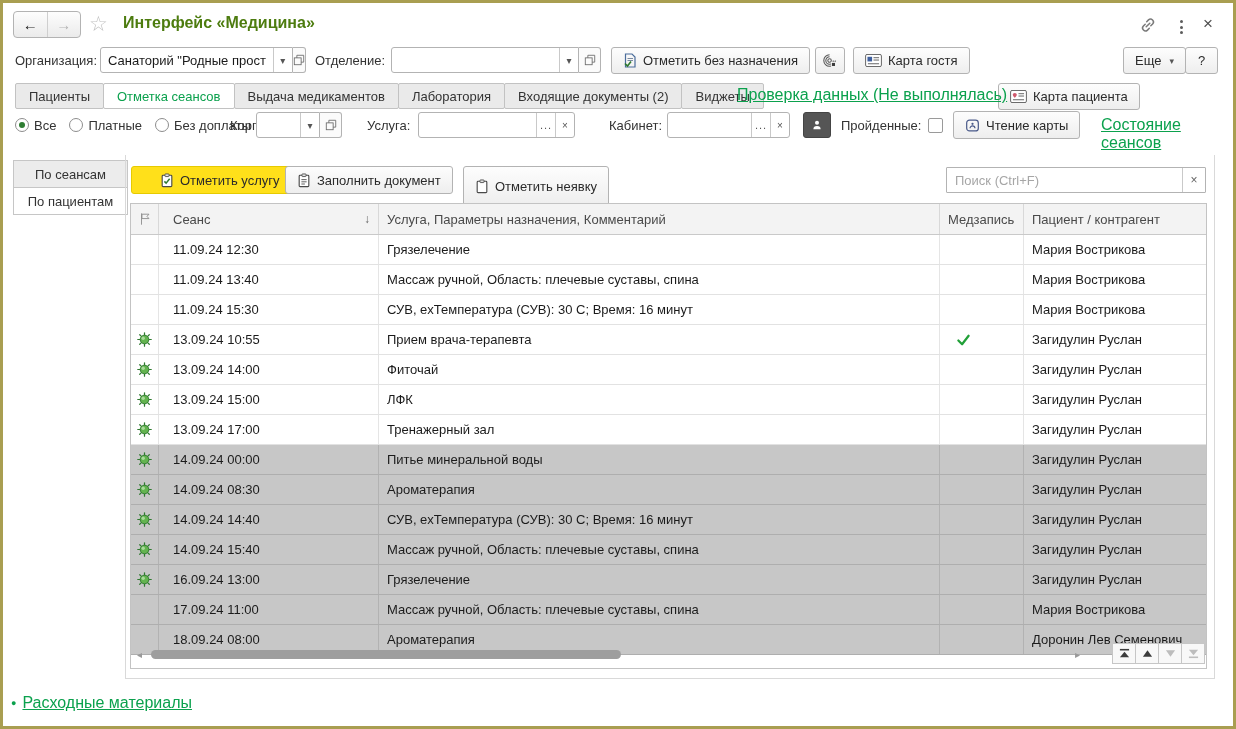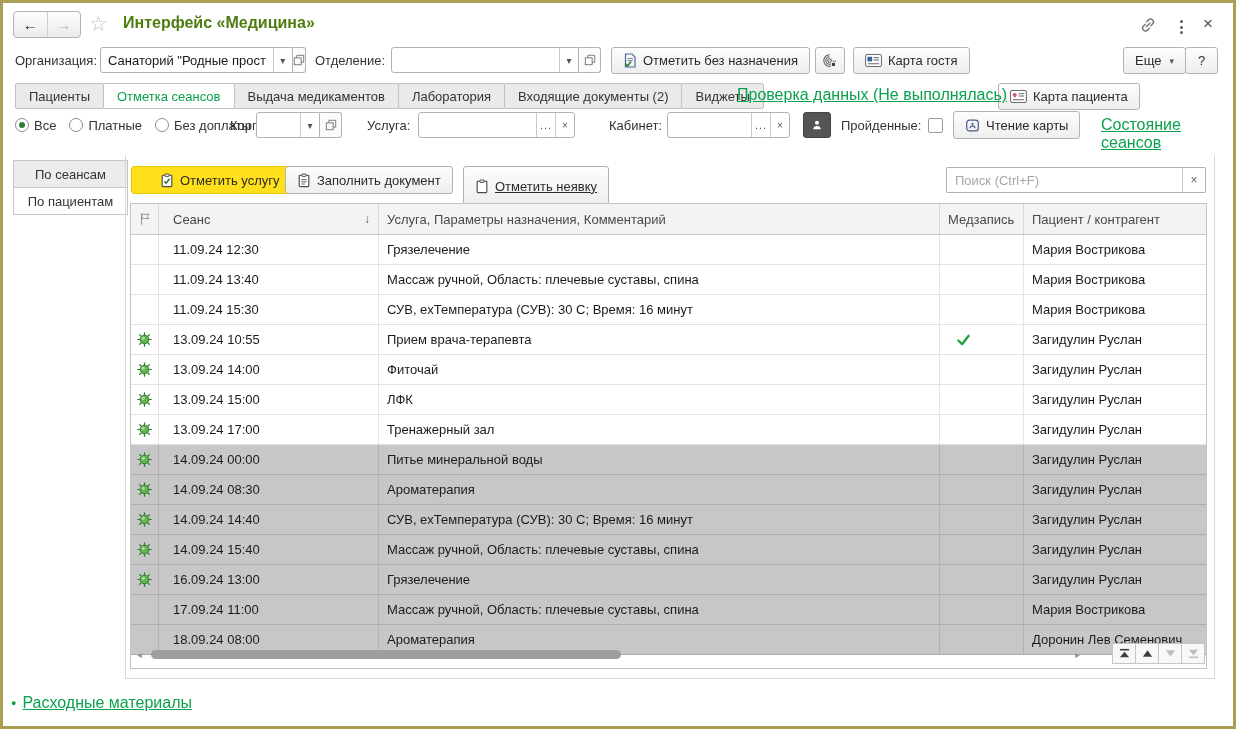--- a/index.html
+++ b/index.html
@@ -292,21 +292,21 @@
     <svg width="14" height="15" viewBox="0 0 16 17" fill="none">
         <rect x="2.5" y="2.5" width="11" height="13" rx="1" fill="#fff" stroke="#4a4a4a" stroke-width="1.3"></rect>
         <rect x="5.7" y="1" width="4.6" height="3" rx="0.6" fill="#e3e3e3" stroke="#4a4a4a"></rect>
         <line x1="5" y1="7.5" x2="11" y2="7.5" stroke="#4a4a4a"></line>
         <line x1="5" y1="10" x2="11" y2="10" stroke="#4a4a4a"></line>
         <line x1="5" y1="12.5" x2="9" y2="12.5" stroke="#4a4a4a"></line>
       </svg>
   </span>
   <span>Заполнить документ</span>
 </div>
-<div class="btn" style="left:460px;top:163px;height:40px;text-decoration:underline;">
+<div class="btn" style="left:460px;top:163px;height:40px;">
   <span>
     <svg width="14" height="15" viewBox="0 0 16 17" fill="none">
         <rect x="2.5" y="2.5" width="11" height="13" rx="1" fill="#fff" stroke="#4a4a4a" stroke-width="1.3"></rect>
         <rect x="5.7" y="1" width="4.6" height="3" rx="0.6" fill="#e3e3e3" stroke="#4a4a4a"></rect>
       </svg>
   </span>
   <span>Отметить неявку</span>
 </div>
 <div class="abs searchwrap">
   <input type="text" placeholder="Поиск (Ctrl+F)" style="">

